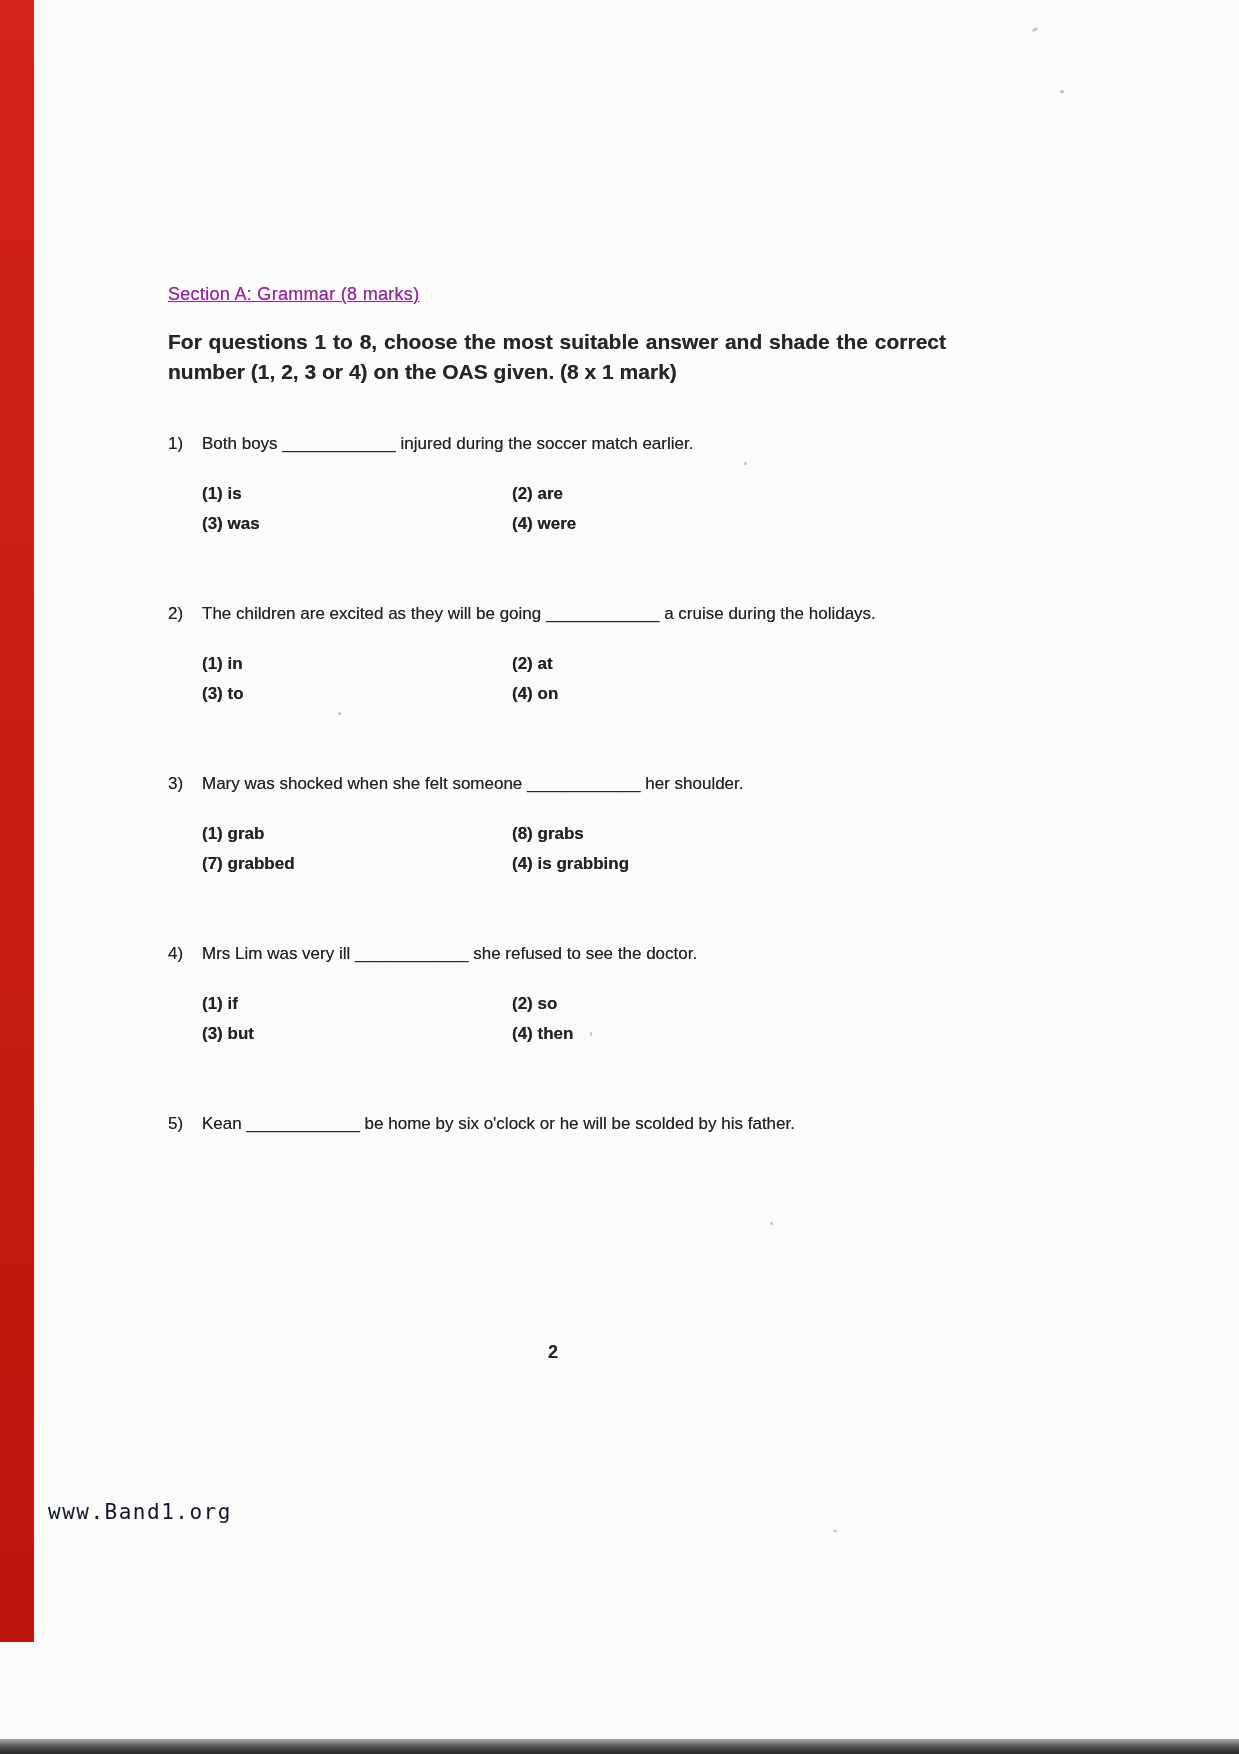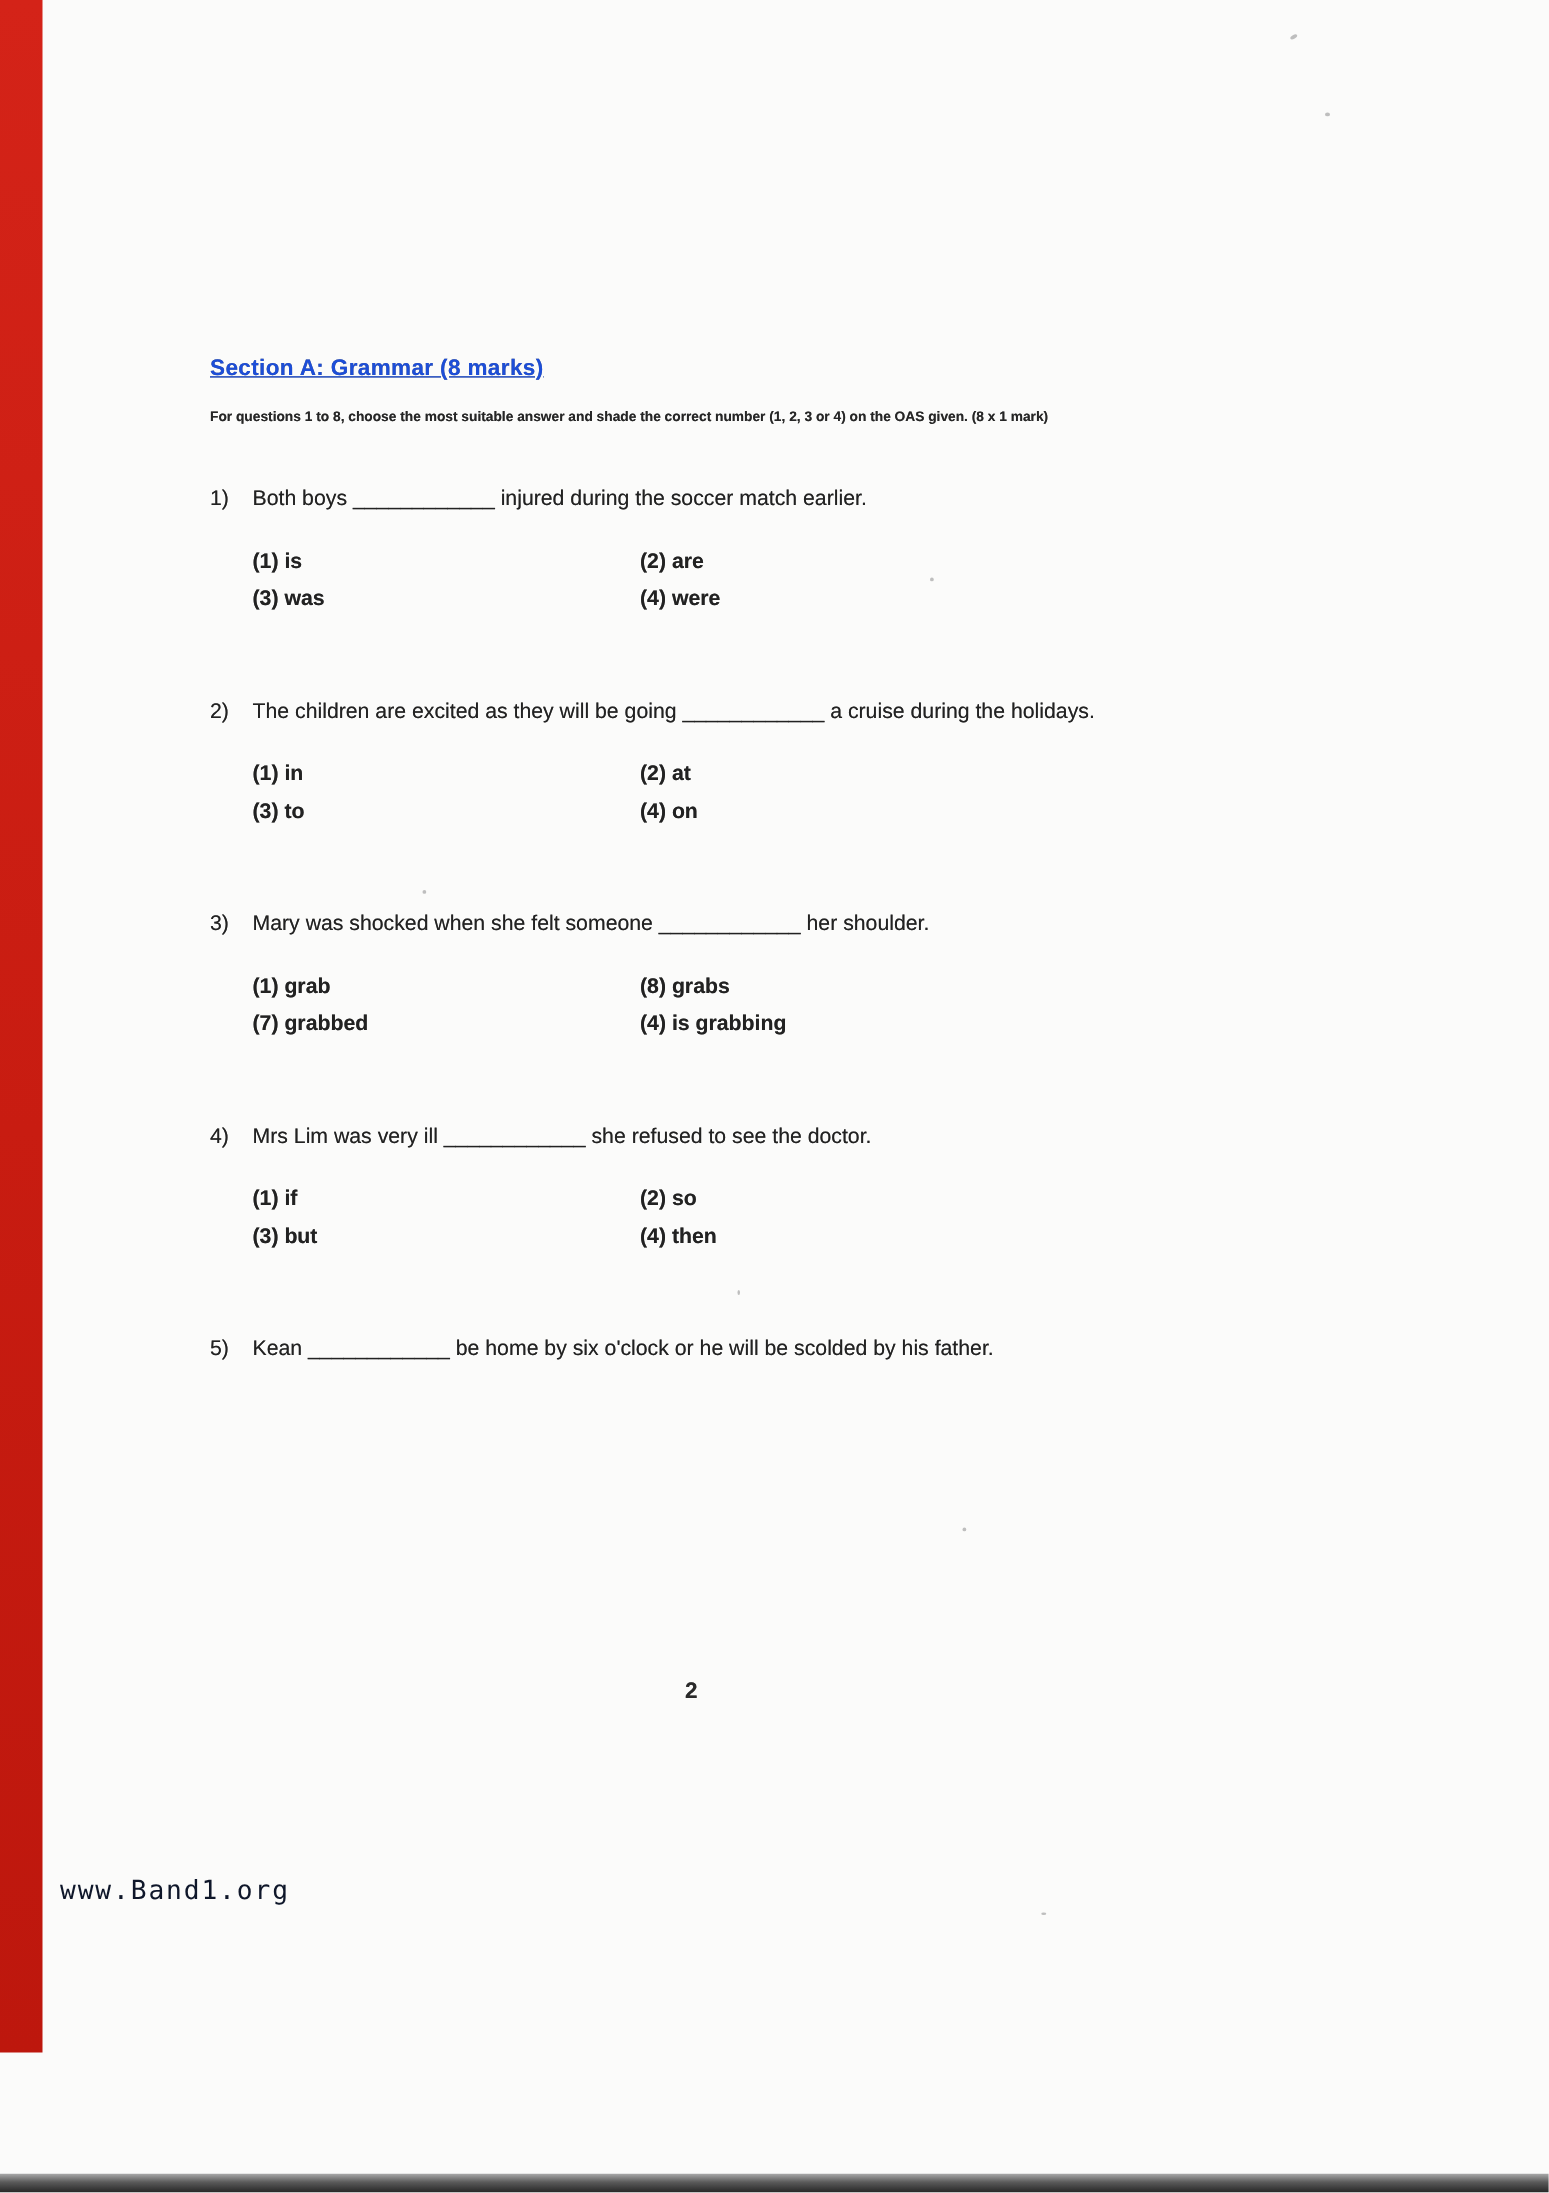--- a/index.html
+++ b/index.html
@@ -19,29 +19,29 @@
   .bottom-bar {
     position:absolute; left:0; bottom:0;
     width:1239px; height:15px;
     background:linear-gradient(180deg,#a9a9a9 0%, #5a5a5a 45%, #262626 100%);
   }
   .content {
     position:absolute; left:168px; top:284px; width:800px;
     text-shadow:0 0 0.5px rgba(40,40,40,0.65);
   }
   .section-title {
-    font-size:18px; font-weight:bold;
+    font-size:18px; font-weight:normal;
     text-decoration:underline;
     letter-spacing:0.3px;
-    color:#1d4ed8;
+    color:#a21caf;
   }
   .instructions {
     margin-top:22px;
     width:778px;
-    font-size:11px; font-weight:bold;
+    font-size:21px; font-weight:bold;
     line-height:1.45;
     text-align:justify;
     color:#262626;
   }
   .question { margin-top:65px; }
   .question.first { margin-top:44px; }
   .q-line { display:flex; font-size:17px; line-height:24px; }
   .q-num { width:34px; flex:0 0 34px; }
   .q-text { max-width:690px; }
   .options {

